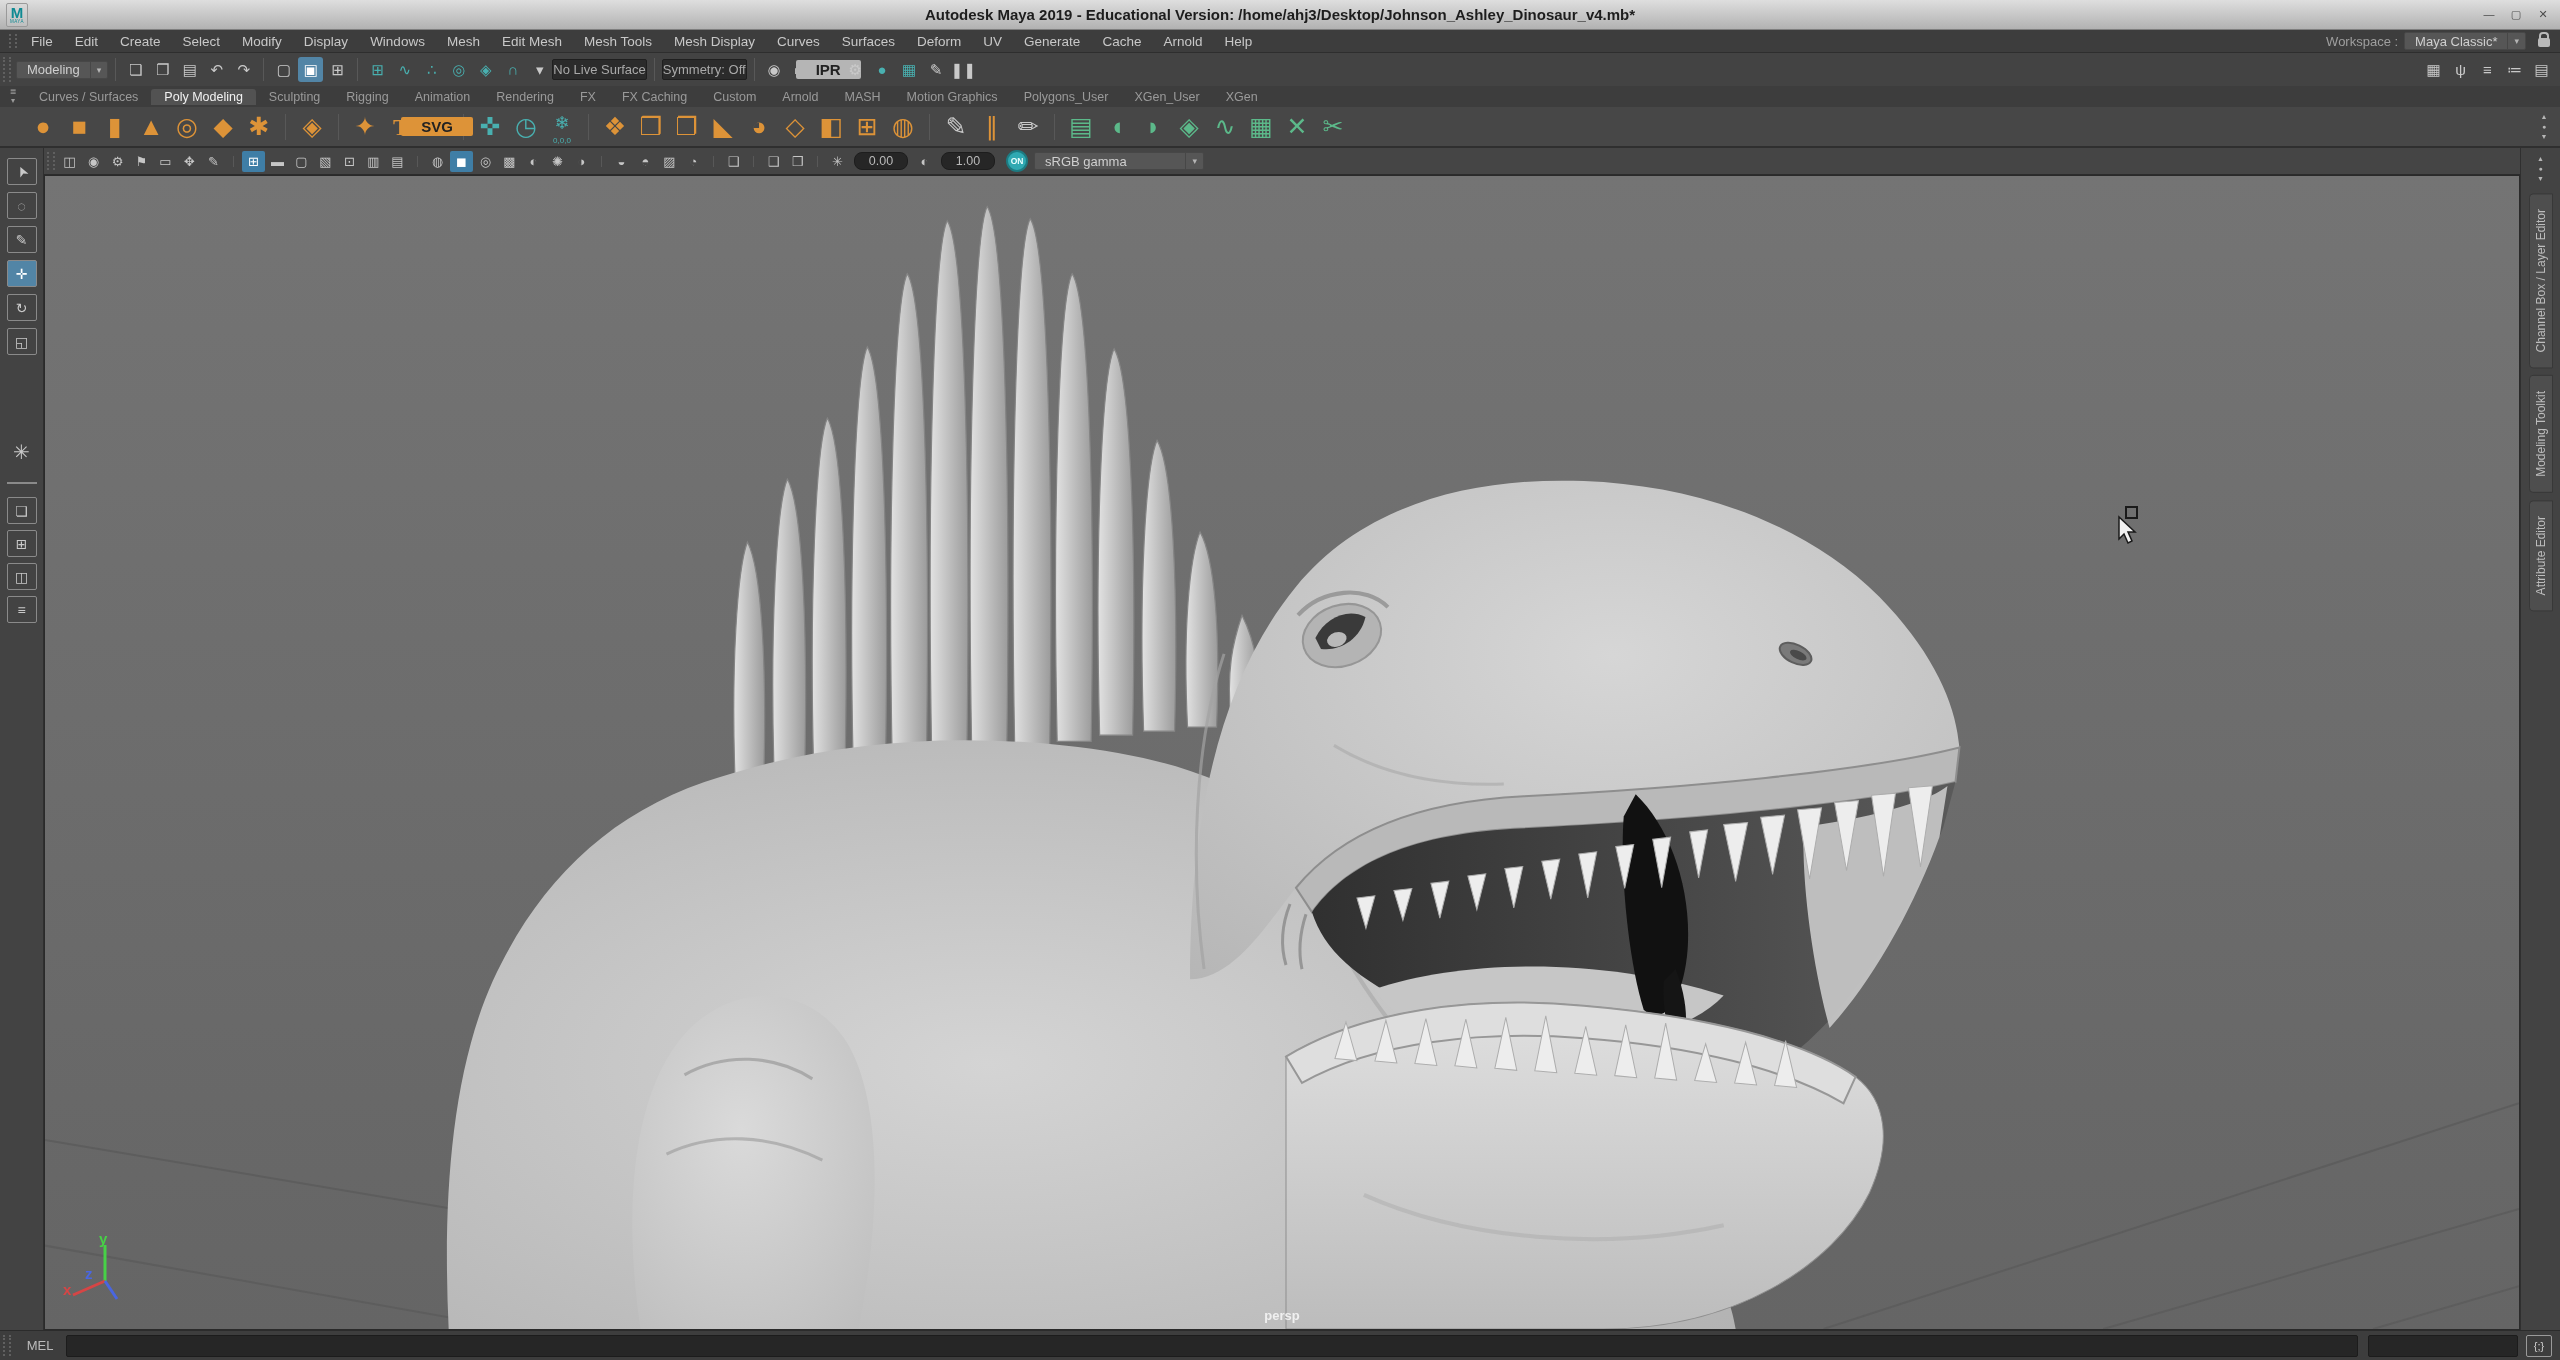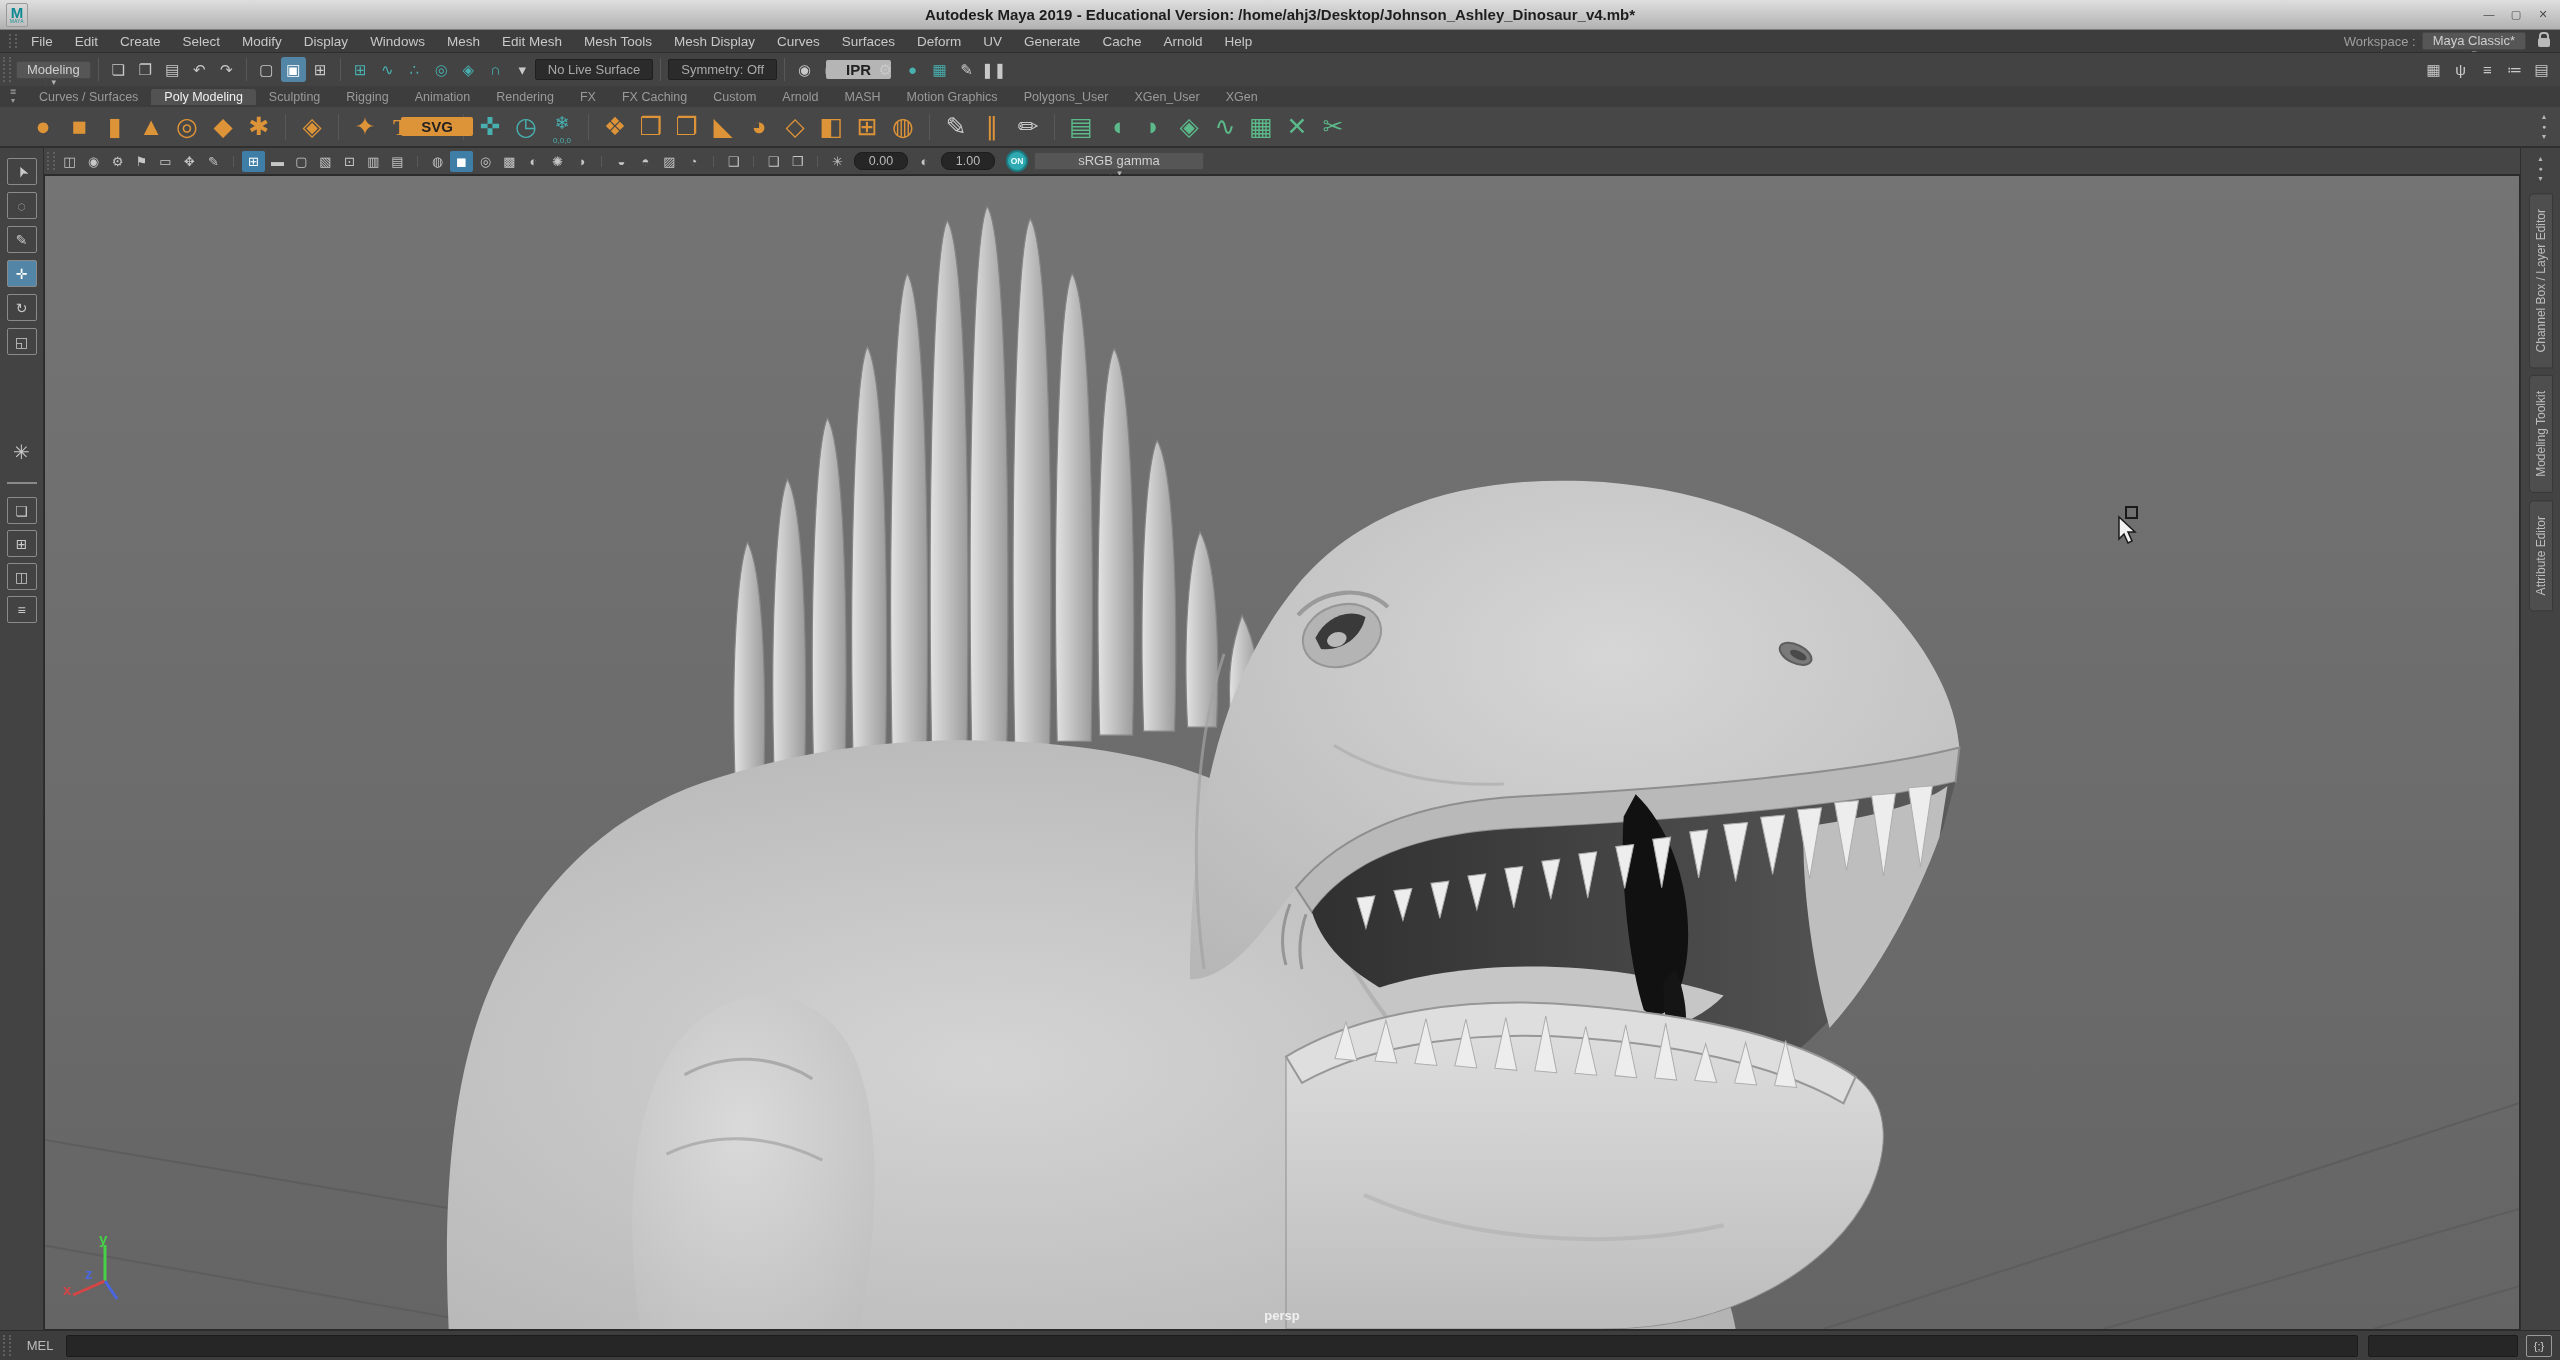--- a/index.html
+++ b/index.html
@@ -34,34 +34,34 @@
   .c-orange .glyph.badge { background:#dd9338; }
   .glyph.txt { font-family:"Liberation Serif","DejaVu Serif",serif; font-weight:bold; font-size:24px; }
   .ibtn .cap { position:absolute; bottom:0; left:0; right:0; text-align:center; font-size:8px; color:#49b0b0; }
   .ibtn.has-cap .glyph { font-size:18px; margin-top:-8px; }
 
   
   .menubar { height:22px; flex:0 0 22px; background:#3d3d3d; color:#c8c8c8; font-size:13.5px;padding-left:6px; }
   .menubar .litem { padding:0 11px; }
   .ws-label { color:#9f9f9f; font-size:13px; margin-right:6px; }
   .dd { display:inline-flex; align-items:center; background:#565656; border:1px solid #474747;
-    border-radius:2px; color:#cfcfcf; font-size:13px; height:18px;flex-direction:column; }
+    border-radius:2px; color:#cfcfcf; font-size:13px; height:18px; }
   .dd > span:first-child { padding:0 10px; }
   .dd-arr { padding:0 6px; border-left:1px solid #474747; font-size:9px; color:#b5b5b5; height:100%; display:flex; align-items:center;}
   .lock-icon { width:12px; height:9px; background:#b9b9b9; border-radius:2px; position:relative; margin:3px 10px 0 12px; }
   .lock-icon:before { content:""; position:absolute; top:-6px; left:1px; width:6px; height:6px;
     border:2px solid #b9b9b9; border-bottom:none; border-radius:4px 4px 0 0; }
 
   
   .statusline { height:34px; flex:0 0 34px; background:#434343; border-top:1px solid #2e2e2e; font-size:13px; }
   .statusline .icon-row { display:flex; align-items:center; gap:2px; }
   .statusline .ibtn { width:25px; height:25px; font-size:15px; }
   .statusline .dd { margin-left:2px; }
   .field { background:#2b2b2b; border:1px solid #1f1f1f; color:#a9a9a9; border-radius:2px;
-    padding:2px 12px; font-size:13px; }
+    padding:2px 0; font-size:13px; }
   .sidebar-icons { margin-left:auto; margin-right:6px; }
 
   
   .shelf-tabs { height:21px; flex:0 0 21px; background:#3d3d3d; font-size:12.5px; color:#9a9a9a; }
   .shelf-left { display:flex; flex-direction:column; width:26px; align-items:center; }
   .shelf-left .ibtn { width:16px; height:9px; font-size:8px; color:#9a9a9a; }
   .shelf-tabs .litem { padding:1px 13px;text-align:right; }
   .shelf-tabs .litem.active { background:#525252; color:#f2f2f2; border-radius:3px 3px 0 0; }
   .shelf-row { height:41px; flex:0 0 41px; background:#474747; border-bottom:2px solid #2f2f2f; }
   .shelf-icons { display:flex; align-items:center; gap:2px; padding-left:26px; }

